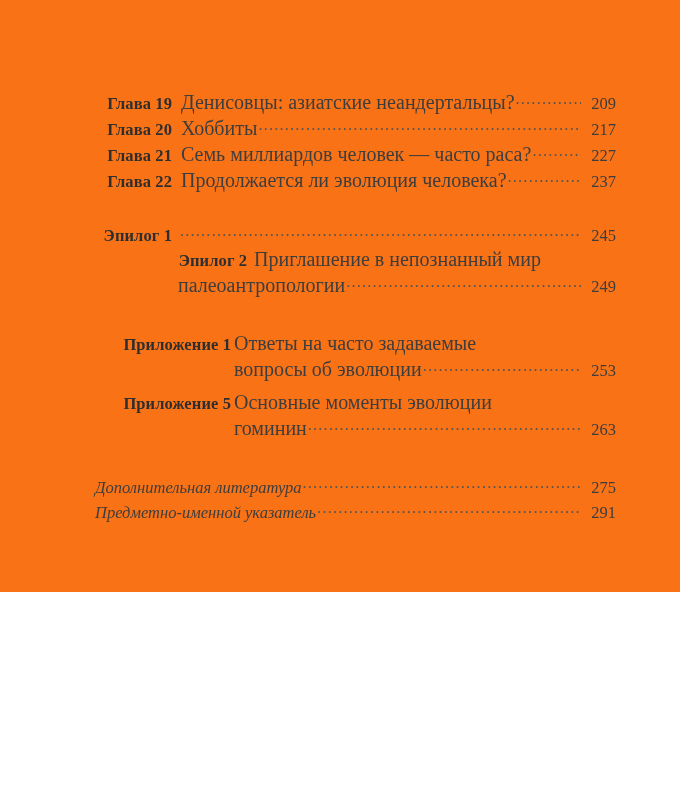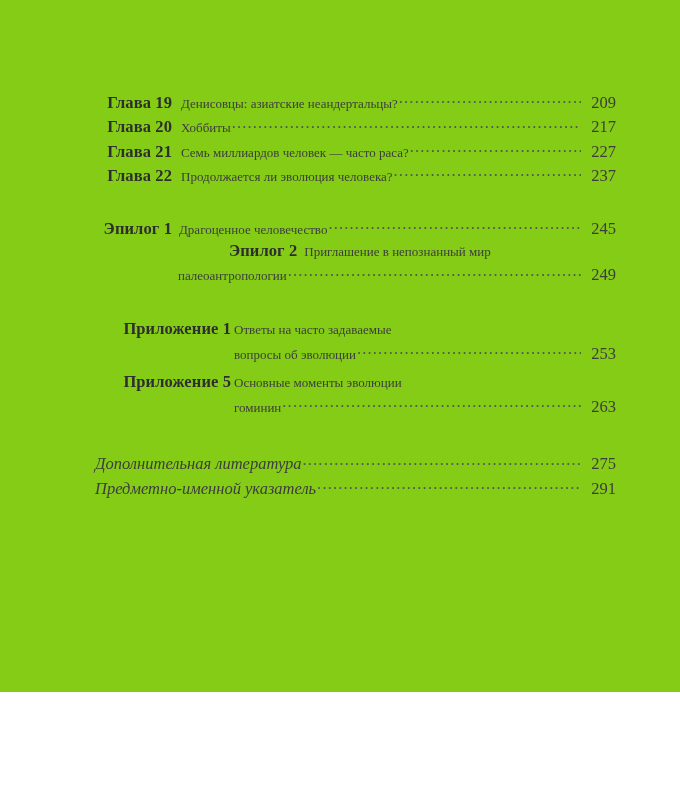--- a/index.html
+++ b/index.html
@@ -15,22 +15,22 @@
     font-family: "Liberation Serif", "DejaVu Serif", serif;
     color: #3a3a3a;
     -webkit-font-smoothing: antialiased;
   }
 
   .page {
     position: absolute;
     left: 0;
     top: 0;
     width: 680px;
-    height: 692px;
-    background: #84cc16;
+    height: 592px;
+    background: #f97316;
   }
 
   .toc {
     position: absolute;
     left: 86px;
     top: 92px;
     width: 530px;
   }
 
   
@@ -47,21 +47,21 @@
     font-weight: bold;
     font-size: 16.5px;
     color: #2e2e2e;
     white-space: nowrap;
     text-align: right;
     letter-spacing: 0.1px;
   }
 
   .title {
     flex: 0 1 auto;
-    font-size: 13px;
+    font-size: 20px;
     color: #3d3d3d;
     white-space: nowrap;
   }
 
   .leader {
     flex: 1 1 auto;
     min-width: 6px;
     position: relative;
     overflow: hidden;
     height: 1em;
@@ -160,21 +160,20 @@
         <span class="leader"></span>
         <span class="pageno">237</span>
       </div>
 
     </div>
 
     <div class="epilogues">
 
       <div class="entry">
         <span class="label">Эпилог 1</span>
-        <span class="title">Драгоценное человечество</span>
         <span class="leader"></span>
         <span class="pageno">245</span>
       </div>
 
       <div class="entry">
         <span class="label">Эпилог 2</span>
         <span class="title">Приглашение в непознанный мир</span>
       </div>
       <div class="cont">
         <span class="spacer"></span>

